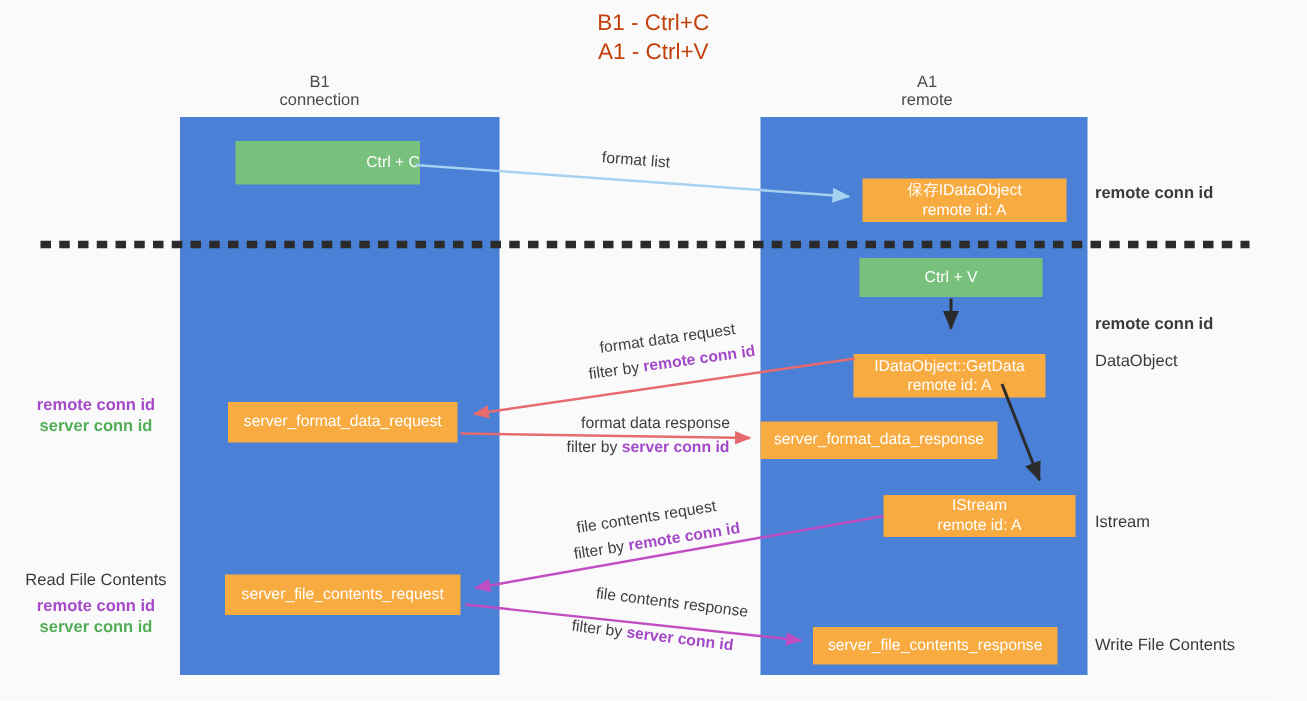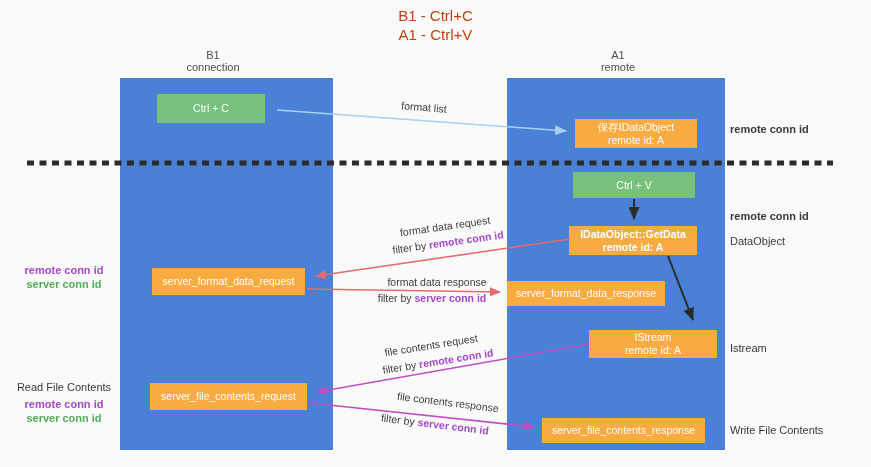--- a/index.html
+++ b/index.html
@@ -17,24 +17,24 @@
   .col { position:absolute; top:78px; height:372px; background:var(--column-blue,#4a80d5); z-index:1; }
   .col.left  { left:120px; width:213px; }
   .col.right { left:507px; width:218px; }
 
   .box { position:absolute; display:flex; flex-direction:column; align-items:center;
          justify-content:center; color:#fff; text-align:center; white-space:nowrap;
          font-size:10.5px; line-height:13px; z-index:2; }
   .green  { background:var(--box-green,#77c17c); }
   .orange { background:var(--box-orange,#f8ab40); }
 
-  .b-ctrlc   { left:157px; top:94px;  width:108px; height:29px; }
-  .b-save    { left:575px; top:119px; width:122px; height:29px; }
+  .b-ctrlc   { left:157px; top:94px;  width:123px; height:29px;align-items:flex-end; }
+  .b-save    { left:575px; top:119px; width:136px; height:29px; }
   .b-ctrlv   { left:573px; top:172px; width:122px; height:26px;text-align:right; }
-  .b-getdata { left:569px; top:226px; width:128px; height:29px;font-weight:bold; }
+  .b-getdata { left:569px; top:236px; width:128px; height:29px; }
   .b-sfdreq  { left:152px; top:268px; width:153px; height:27px; }
   .b-sfdres  { left:507px; top:281px; width:158px; height:25px; }
   .b-istream { left:589px; top:330px; width:128px; height:28px; }
   .b-sfcreq  { left:150px; top:383px; width:157px; height:27px; }
   .b-sfcres  { left:542px; top:418px; width:163px; height:25px; }
 
   .al { position:absolute; font-size:10.5px; color:#3e3e3e; white-space:nowrap; z-index:3; }
   .al1 { left:424px; top:107px; transform:translate(-50%,-50%) rotate(4.5deg); }
   .al2 { left:445px; top:226px; transform:translate(-50%,-50%) rotate(-8deg); }
   .al3 { left:448px; top:242px; transform:translate(-50%,-50%) rotate(-8deg); }

